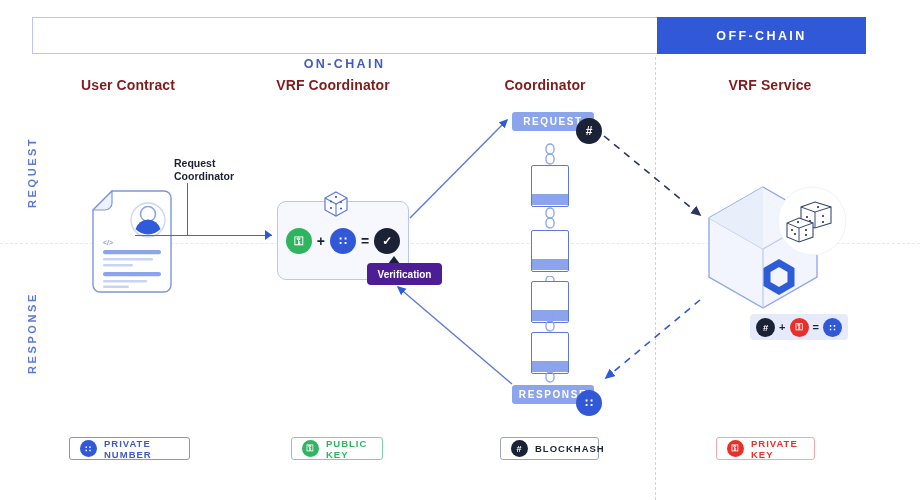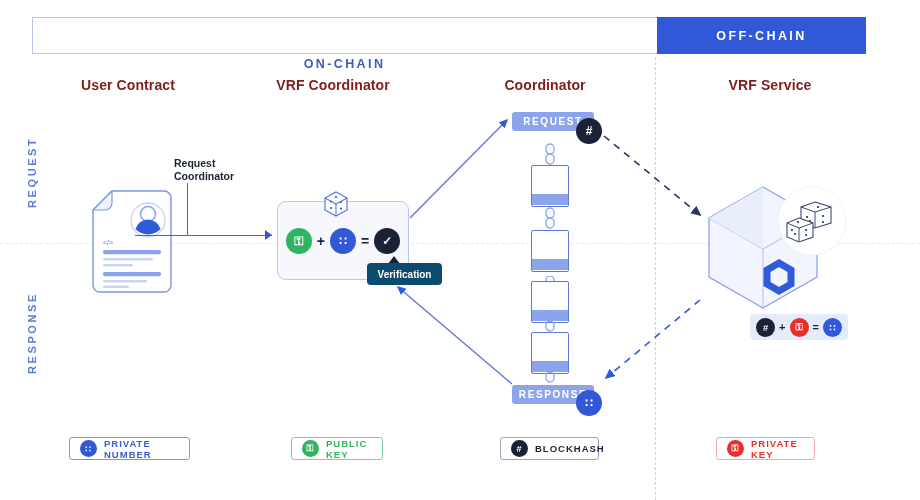--- a/index.html
+++ b/index.html
@@ -111,21 +111,21 @@
   }
   .badge.green{background:#2fb55f;}
   .badge.blue{background:#3158d6;}
   .badge.navy{background:#1b2236;}
   .badge.red{background:#e8302b;}
   .op{font-size:14px;font-weight:700;color:#1b2236;}
 
   
   #tooltip{
     left:367px;top:263px;width:75px;height:22px;
-    background:#0c4a6e;border-radius:4px;
+    background:#4c1d95;border-radius:4px;
     display:flex;align-items:center;justify-content:center;
     color:#ffffff;font-size:10px;font-weight:700;
   }
   #tooltip-tail{
     left:388px;top:256px;width:0;height:0;
     border-bottom:8px solid #16203a;
     border-left:6px solid transparent;
     border-right:6px solid transparent;
   }
 

